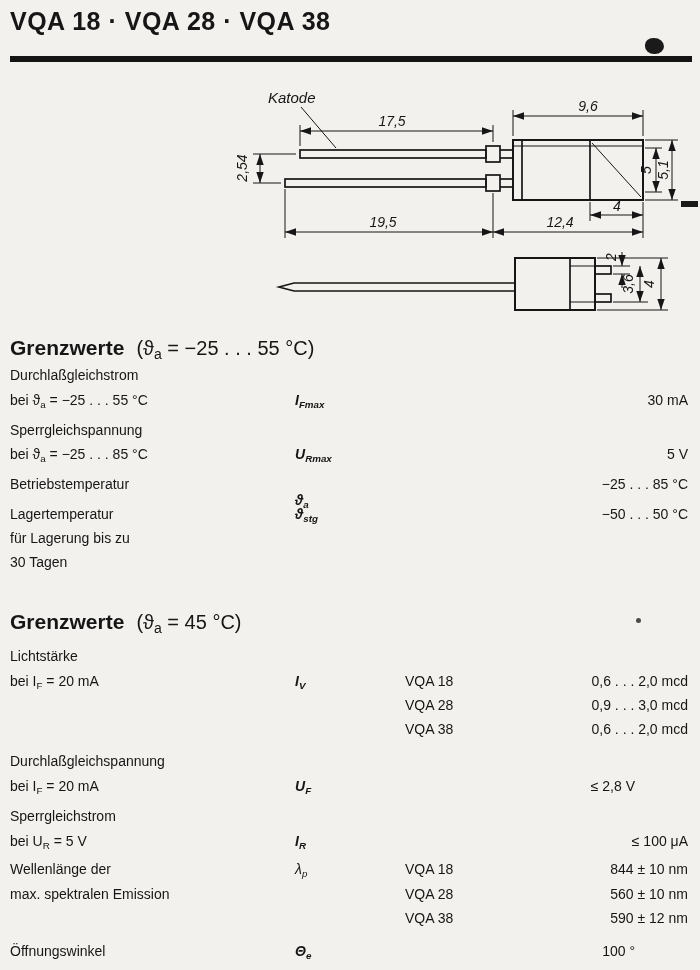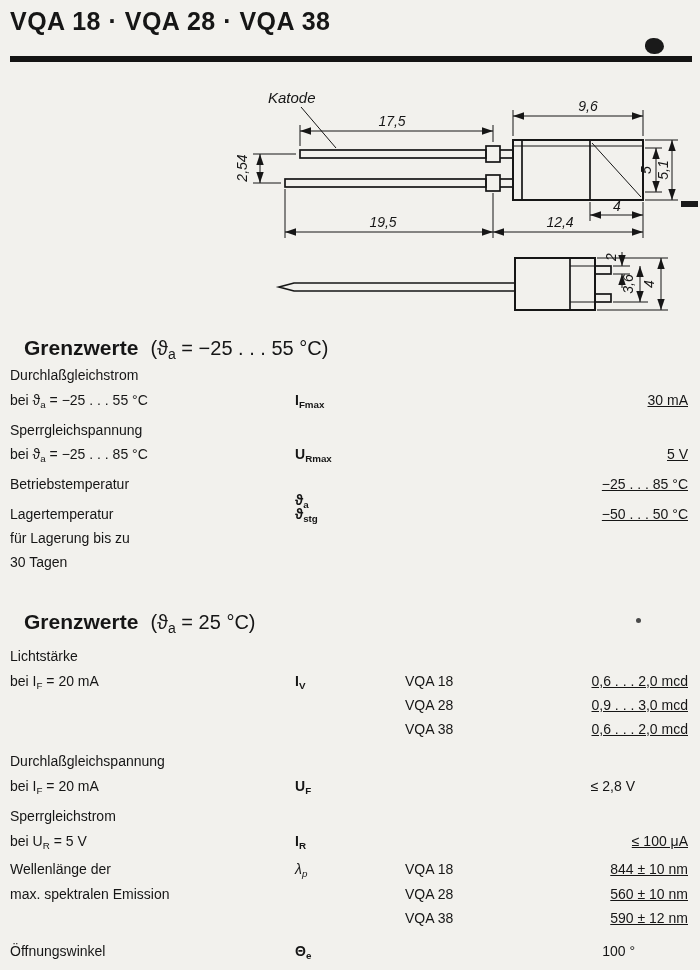--- a/index.html
+++ b/index.html
@@ -8,30 +8,30 @@
     position:relative; width:700px; height:970px; overflow:hidden;
     background:#f2f1ed; color:#161616;
     font-family:"Liberation Sans", sans-serif;
   }
   .title { position:absolute; left:10px; top:7px; font-size:25px; font-weight:700; letter-spacing:.5px; white-space:nowrap; }
   .rule  { position:absolute; left:10px; top:56px; width:682px; height:6px; background:#141414; }
   .blob  { position:absolute; left:645px; top:38px; width:19px; height:16px; background:#1a1a1a; border-radius:45% 55% 50% 50%; }
   .dash1 { position:absolute; left:681px; top:201px; width:17px; height:6px; background:#1a1a1a; }
   .dot   { position:absolute; left:636px; top:618px; width:5px; height:5px; background:#4a4a4a; border-radius:50%; }
 
-  .hd { position:absolute; left:24px; font-size:21px; white-space:nowrap; }
+  .hd { position:absolute; left:10px; font-size:21px; white-space:nowrap; }
   .hd b { font-weight:700; }
   .cond { margin-left:12px; font-weight:400; font-size:20px; }
 
   .t { position:absolute; font-size:14px; line-height:23px; white-space:nowrap; }
   .lab { left:10px; }
-  .sym { left:295px; font-weight:700; }
+  .sym { left:295px; font-weight:700;font-style:italic; }
   .sym.it { font-weight:400; font-style:italic; }
   .var { left:405px; }
-  .val { right:12px; text-align:left;text-decoration:underline; }
+  .val { right:12px; text-align:left; }
   .val2 { right:65px; text-align:right; }
   sub { font-size:70%; vertical-align:-0.28em; line-height:0; }
 
   svg text { font-family:"Liberation Sans", sans-serif; font-size:14px; font-style:italic; fill:#161616; stroke:none; }
   svg text.kat { font-size:15px; }
 </style>
 </head>
 <body>
 
 <div class="title">VQA 18 · VQA 28 · VQA 38</div>
@@ -139,21 +139,21 @@
 <div class="t lab" style="top:473px"><span>Betriebstemperatur</span></div>
 <div class="t sym" style="top:489px"><span>ϑ</span><sub>a</sub></div>
 <div class="t val" style="top:473px">−25 . . . 85  °C</div>
 
 <div class="t lab" style="top:503px"><span>Lagertemperatur</span></div>
 <div class="t sym" style="top:503px"><span>ϑ</span><sub>stg</sub></div>
 <div class="t val" style="top:503px">−50 . . . 50  °C</div>
 <div class="t lab" style="top:527px"><span>für Lagerung bis zu</span></div>
 <div class="t lab" style="top:551px"><span>30 Tagen</span></div>
 
-<div class="hd" style="top:610px"><b>Grenzwerte</b><span class="cond"><span>(ϑ</span><sub>a</sub><span> = 25 °C)</span></span></div>
+<div class="hd" style="top:610px"><b>Grenzwerte</b><span class="cond"><span>(ϑ</span><sub>a</sub><span> = 45 °C)</span></span></div>
 
 <div class="t lab" style="top:645px"><span>Lichtstärke</span></div>
 <div class="t lab" style="top:670px"><span>bei I</span><sub>F</sub><span> = 20 mA</span></div>
 <div class="t sym" style="top:670px"><span>I</span><sub>V</sub></div>
 <div class="t var" style="top:670px">VQA 18</div>
 <div class="t val" style="top:670px">0,6 . . . 2,0 mcd</div>
 <div class="t var" style="top:694px">VQA 28</div>
 <div class="t val" style="top:694px">0,9 . . . 3,0 mcd</div>
 <div class="t var" style="top:718px">VQA 38</div>
 <div class="t val" style="top:718px">0,6 . . . 2,0 mcd</div>

